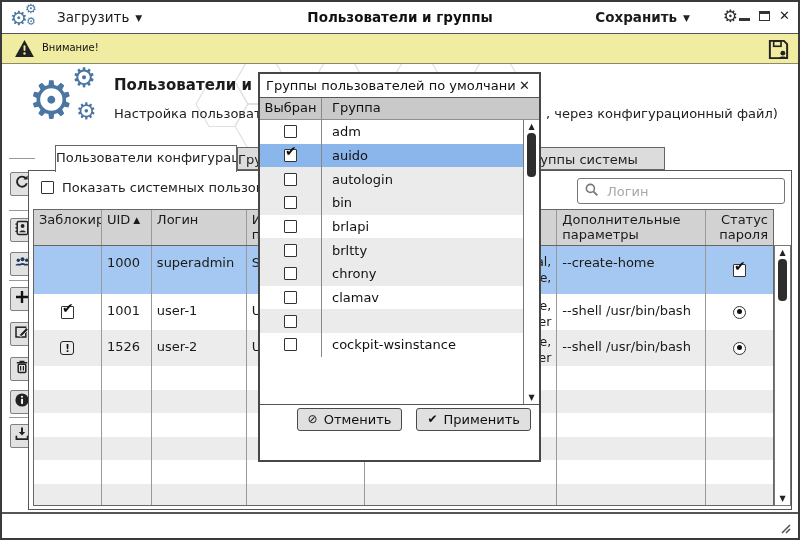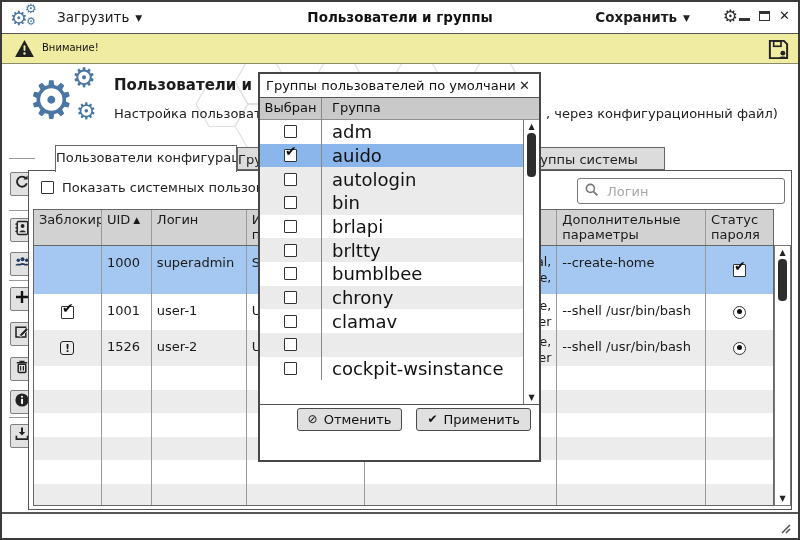--- a/index.html
+++ b/index.html
@@ -75,21 +75,21 @@
   .m-titlebar{height:24px;border-bottom:1px solid #555;display:flex;align-items:center;padding:0 6px;}
   .m-title{flex:1;font-size:13px;color:#111;white-space:nowrap;overflow:hidden;}
   .m-close{font-size:13px;font-weight:bold;color:#222;padding:0 3px;}
   .m-default{height:27px;border-bottom:1px solid #aaa;display:flex;align-items:center;gap:9px;padding:0 8px;font-size:13px;color:#111;}
   .m-head{height:22px;background:#c9c9c9;border-bottom:1px solid #8f8f8f;display:flex;font-size:13px;color:#111;}
   .m-head .mc1{width:62px;border-right:1px solid #888;text-align:center;padding-top:2px;}
   .m-head .mc2{flex:1;padding:2px 0 0 10px;}
   .m-list{position:relative;height:284px;overflow:hidden;}
   .m-row{display:flex;align-items:center;height:23.66px;width:263px;}
   .m-row .mc1{width:62px;align-self:stretch;border-right:1px solid #888;display:flex;align-items:center;justify-content:center;}
-  .m-row .mc2{flex:1;padding-left:10px;font-size:18px;color:#111;white-space:nowrap;overflow:hidden;}
+  .m-row .mc2{flex:1;padding-left:10px;font-size:13px;color:#111;white-space:nowrap;overflow:hidden;}
   .m-row.alt{background:#ebebeb;}
   .m-row.sel{background:#8ab6ec;}
   .m-scroll{position:absolute;right:0;top:0;width:16px;height:284px;border-left:1px solid #777;background:#fff;}
   .m-buttons{height:29px;border-top:1px solid #555;display:flex;align-items:center;justify-content:flex-end;gap:14px;padding:0 8px;}
   .dlg-btn{height:23px;background:#e0e0e0;border:1.5px solid #4a4a4a;border-radius:3px;font-size:13px;color:#111;display:inline-flex;align-items:center;gap:6px;padding:0 10px;font-family:inherit;}
   .dlg-btn .bicon{font-size:12px;}
 </style>
 </head>
 <body>
 
@@ -250,21 +250,21 @@
     </div>
 
     <div class="mtable" id="mtable">
         <div class="trow thead">
           <div class="tcell" style="width: 68px;"><span>Заблокирован</span></div>
           <div class="tcell" style="width: 50px;"><span>UID</span><span class="sortarrow"> ▲</span></div>
           <div class="tcell" style="width: 95px;"><span>Логин</span></div>
           <div class="tcell" style="width: 118px;"><span>Имя пользователя</span></div>
           <div class="tcell" style="width: 193px;"><span></span></div>
           <div class="tcell" style="width: 149px;"><span>Дополнительные параметры</span></div>
-          <div class="tcell" style="width: 67px; text-align: left;"><span>Статус пароля</span></div>
+          <div class="tcell" style="width: 67px; text-align: right;"><span>Статус пароля</span></div>
         </div>
         <div class="trow row-sel" style="height: 48px;">
           <div class="tcell cc" style="width: 68px;"></div>
           <div class="tcell" style="width: 50px; padding-top: 9px;">1000</div>
           <div class="tcell" style="width: 95px; padding-top: 9px;">superadmin</div>
           <div class="tcell" style="width: 118px; padding-top: 9px;">Superadmin</div>
           <div class="tcell groups-cell" style="width: 193px; padding-top: 8px;">
             <div>Graphical,</div>
             <div>Software,</div>
           </div>
@@ -421,26 +421,20 @@
           <span class="mc1">
             <span class="cb"></span>
           </span>
           <span class="mc2">brlapi</span>
         </div>
         <div class="m-row alt">
           <span class="mc1">
             <span class="cb"></span>
           </span>
           <span class="mc2">brltty</span>
-        </div>
-        <div class="m-row">
-          <span class="mc1">
-            <span class="cb"></span>
-          </span>
-          <span class="mc2">bumblbee</span>
         </div>
         <div class="m-row alt">
           <span class="mc1">
             <span class="cb"></span>
           </span>
           <span class="mc2">chrony</span>
         </div>
         <div class="m-row">
           <span class="mc1">
             <span class="cb"></span>

